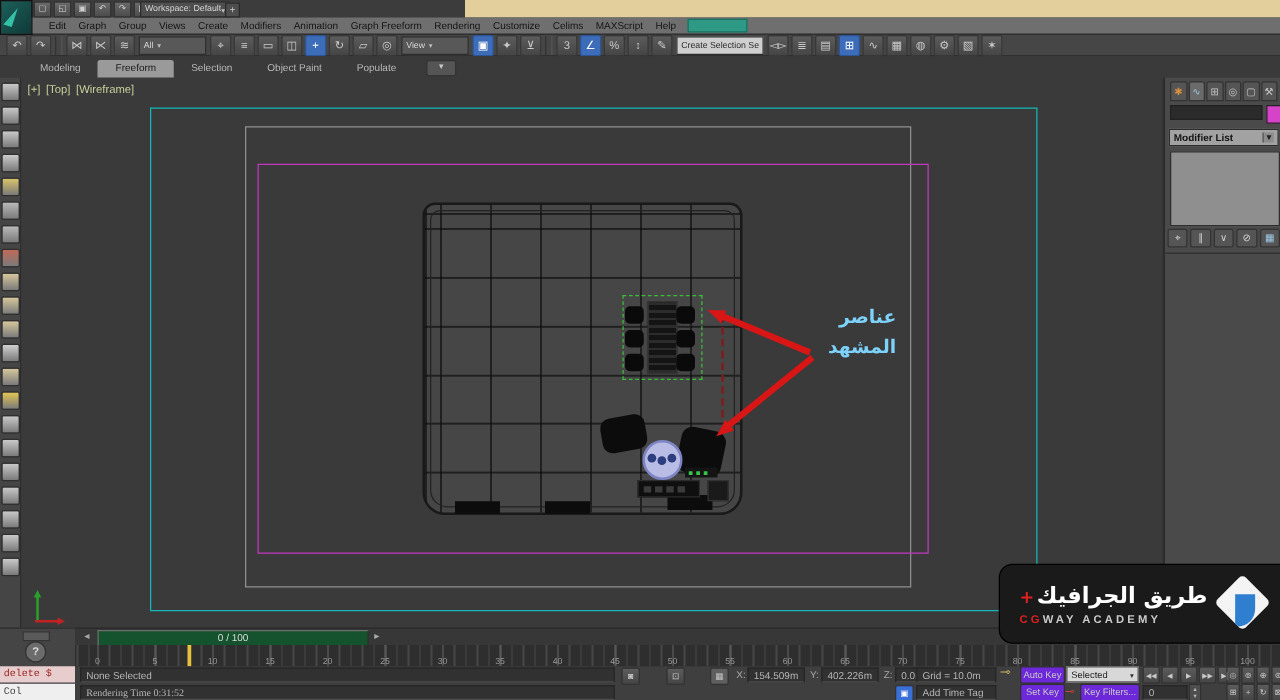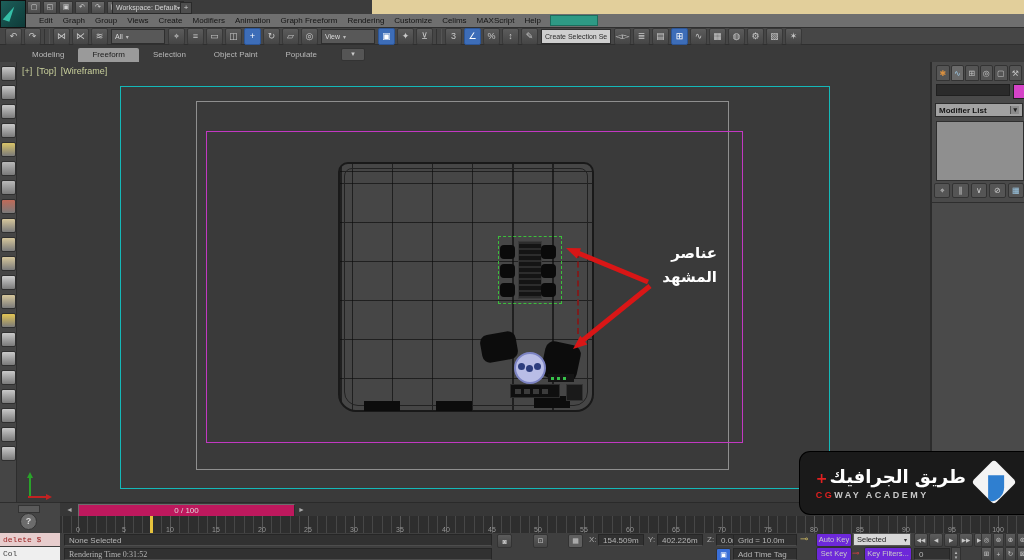--- a/index.html
+++ b/index.html
@@ -65,21 +65,21 @@
   .reddash{left:577px;top:252px;width:0;height:82px;border-left:2px dashed #7c1d1d;z-index:2;}
   .blob{position:absolute;background:#0c0c0c;z-index:2;}
   .pot{left:514px;top:352px;width:28px;height:28px;border-radius:50%;background:#b9bde6;border:2px solid #7d84c4;z-index:2;}
   .pot i{position:absolute;width:7px;height:7px;border-radius:50%;background:#2d3d7e;}
   .oven{left:510px;top:384px;width:50px;height:14px;background:#0f0f0f;border:1px solid #2c2c2c;display:flex;align-items:center;gap:3px;padding-left:4px;box-sizing:border-box;z-index:2;}
   .oven i{width:6px;height:5px;background:#3b3b3b;}
   .greenled{left:548px;top:374px;width:26px;height:8px;background:#141414;display:flex;align-items:center;gap:3px;padding-left:3px;box-sizing:border-box;z-index:2;}
   .greenled i{width:3px;height:3px;background:#37c24a;}
   .sidebox{left:566px;top:384px;width:15px;height:15px;background:#1a1a1a;border:1px solid #333;z-index:2;}
   .annotation{left:645px;top:241px;width:72px;text-align:right;z-index:3;
-              font-family:"DejaVu Sans",sans-serif;font-weight:bold;font-size:15px;color:#ffffff;line-height:1.6;}
+              font-family:"DejaVu Sans",sans-serif;font-weight:bold;font-size:15px;color:#7dd3fc;line-height:1.6;}
   #arrows{left:0;top:0;width:1024px;height:560px;pointer-events:none;z-index:3;}
   
   .cpanel{left:930px;top:62px;width:94px;height:440px;background:#4a4a4a;border-left:2px solid #2c2c2c;z-index:4;}
   .cp-tabs{position:absolute;left:4px;top:3px;width:86px;height:15px;display:flex;gap:1px;}
   .cp-tab{flex:1;height:14px;background:#555;border:1px solid #333;border-radius:2px 2px 0 0;color:#c5c5c5;
           font-size:8px;display:flex;align-items:center;justify-content:center;}
   .cp-tab.active{background:#6a6a6a;}
   .name-field{position:absolute;left:4px;top:22px;width:74px;height:12px;background:#2b2b2b;border:1px solid #202020;color:#ddd;font-size:8px;padding:0 2px;box-sizing:border-box;}
   .swatch{position:absolute;left:81px;top:22px;width:10px;height:13px;background:#d643c8;border:1px solid #222;}
   .mod-dd{position:absolute;left:3px;top:41px;width:88px;height:14px;background:#a2a2a2;border:1px solid #2c2c2c;
@@ -92,21 +92,21 @@
   .sb.blue{color:#9ecbe8;}
   .cp-divider{position:absolute;left:0;top:140px;width:94px;height:1px;background:#2e2e2e;}
   
   .helpblock{left:0;top:502px;width:60px;height:31px;background:#454545;border-top:1px solid #2d2d2d;z-index:4;}
   .help-circ{position:absolute;left:20px;top:10px;width:15px;height:15px;border-radius:50%;background:#6c6c6c;border:1px solid #333;
              color:#ddd;font-size:9px;font-weight:bold;text-align:center;line-height:14px;}
   .help-mini{position:absolute;left:18px;top:2px;width:20px;height:6px;background:#5a5a5a;border:1px solid #333;}
   
   .timeslider{left:60px;top:502px;width:964px;height:14px;background:#373737;border-top:1px solid #2a2a2a;border-bottom:1px solid #262626;z-index:3;}
   .ts-arrow{position:absolute;top:3px;font-size:7px;color:#a8a8a8;}
-  .ts-handle{position:absolute;left:18px;top:1px;width:215px;height:11px;background:#be185d;border:1px solid #6d6d6d;
+  .ts-handle{position:absolute;left:18px;top:1px;width:215px;height:11px;background:#14532d;border:1px solid #6d6d6d;
              border-bottom-color:#2c2c2c;border-right-color:#2c2c2c;color:#dcdcdc;font-size:8px;text-align:center;line-height:11px;}
   .trackbar{left:60px;top:516px;width:964px;height:17px;background:#2e2e2e;border-bottom:1px solid #222;z-index:3;
             background-image:
               repeating-linear-gradient(90deg,#585858 0 1px,transparent 1px 46px),
               repeating-linear-gradient(90deg,#474747 0 1px,transparent 1px 9.2px);
             background-position:18px 0,18px 0;}
   .ruler-num{position:absolute;bottom:0;transform:translateX(-50%);font-size:7px;color:#969696;}
   .caret{position:absolute;left:90px;top:0;width:3px;height:17px;background:#e6c23c;}
   
   .statusbar{left:0;top:533px;width:1024px;height:27px;background:#3f3f3f;z-index:4;}

